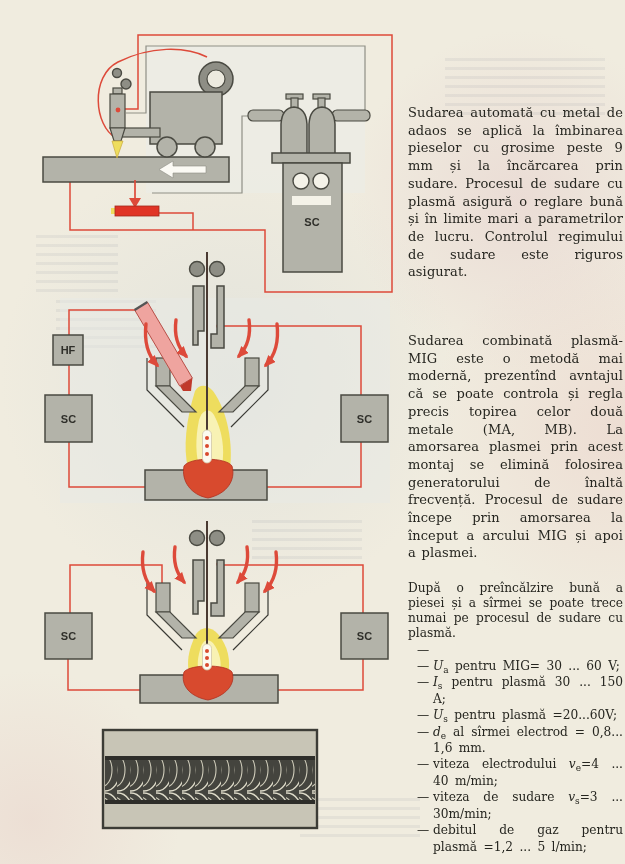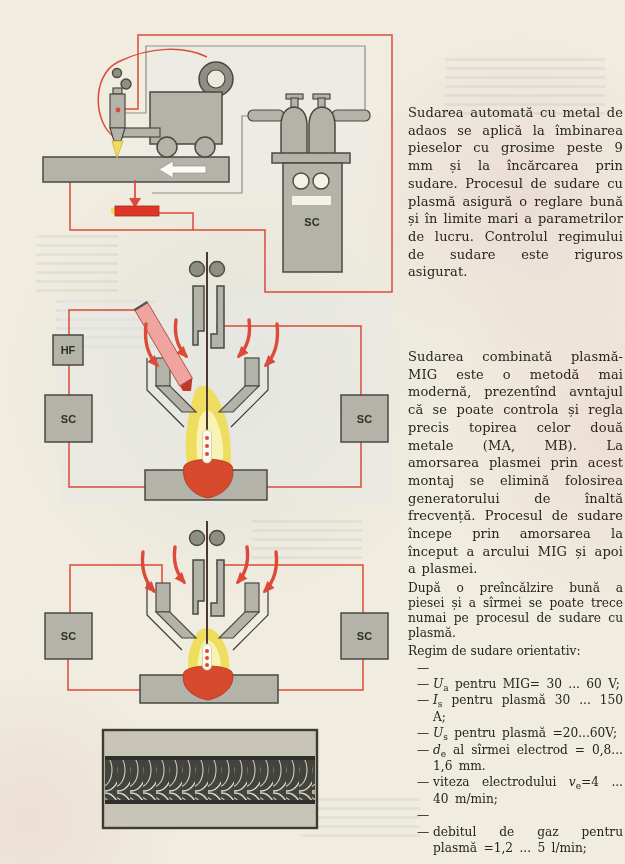--- a/index.html
+++ b/index.html
@@ -224,25 +224,24 @@
   <g>
     <rect x="103" y="730" width="214" height="98" fill="#c8c5b6" stroke="#3c3c36" stroke-width="2.4"></rect>
     <rect x="105" y="756" width="210" height="4" fill="#2e2e2a"></rect>
     <rect x="105" y="760" width="210" height="42" fill="url(#ripple)"></rect>
     <rect x="105" y="800" width="210" height="4" fill="#2e2e2a"></rect>
   </g>
 </svg>
 
 <div class="col p" id="block1" style="top:104px">Sudarea automată cu metal de adaos se aplică la îmbinarea pieselor cu grosime peste 9 mm și la încărcarea prin sudare. Procesul de sudare cu plasmă asigură o reglare bună și în limite mari a parametrilor de lucru. Controlul regimului de sudare este riguros asigurat.</div>
 
-<div class="col p" id="block2" style="top:348px">Sudarea combinată plasmă-MIG este o metodă mai modernă, prezentînd avntajul că se poate controla și regla precis topirea celor două metale (MA, MB). La amorsarea plasmei prin acest montaj se elimină folosirea generatorului de înaltă frecvență. Procesul de sudare începe prin amorsarea la început a arcului MIG și apoi a plasmei.</div>
+<div class="col p" id="block2" style="top:332px">Sudarea combinată plasmă-MIG este o metodă mai modernă, prezentînd avntajul că se poate controla și regla precis topirea celor două metale (MA, MB). La amorsarea plasmei prin acest montaj se elimină folosirea generatorului de înaltă frecvență. Procesul de sudare începe prin amorsarea la început a arcului MIG și apoi a plasmei.</div>
 
 <div class="col" id="block3" style="top:581px">
   <div class="p3i" style="text-align:justify;word-spacing:1.5px;">După o preîncălzire bună a piesei și a sîrmei se poate trece numai pe procesul de sudare cu plasmă.</div>
-  <div class="p3h">Regim de sudare orientativ:</div>
   <div class="list">
     <div class="li">
         <span class="dash">—</span>
       </div>
     <div class="li">
         <span class="dash">—</span>
         <span class="itext"><span></span><em>U</em><sub>a</sub><span> pentru MIG= 30 ... 60 V;</span></span>
       </div>
     <div class="li">
         <span class="dash">—</span>
@@ -255,20 +254,21 @@
     <div class="li">
         <span class="dash">—</span>
         <span class="itext"><span></span><em>d</em><sub>e</sub><span> al sîrmei electrod = 0,8... 1,6 mm.</span></span>
       </div>
     <div class="li">
         <span class="dash">—</span>
         <span class="itext"><span>viteza electrodului </span><em>v</em><sub>e</sub><span>=4 ... 40 m/min;</span></span>
       </div>
     <div class="li">
         <span class="dash">—</span>
+        <span class="itext"><span>viteza de sudare </span><em>v</em><sub>s</sub><span>=3 ... 30m/min;</span></span>
       </div>
     <div class="li">
         <span class="dash">—</span>
         <span class="itext"><span>debitul de gaz pentru plasmă =1,2 ... 5 l/min;</span><em></em><sub></sub><span></span></span>
       </div>
 
   </div>
 </div>
 
 </body></html>

